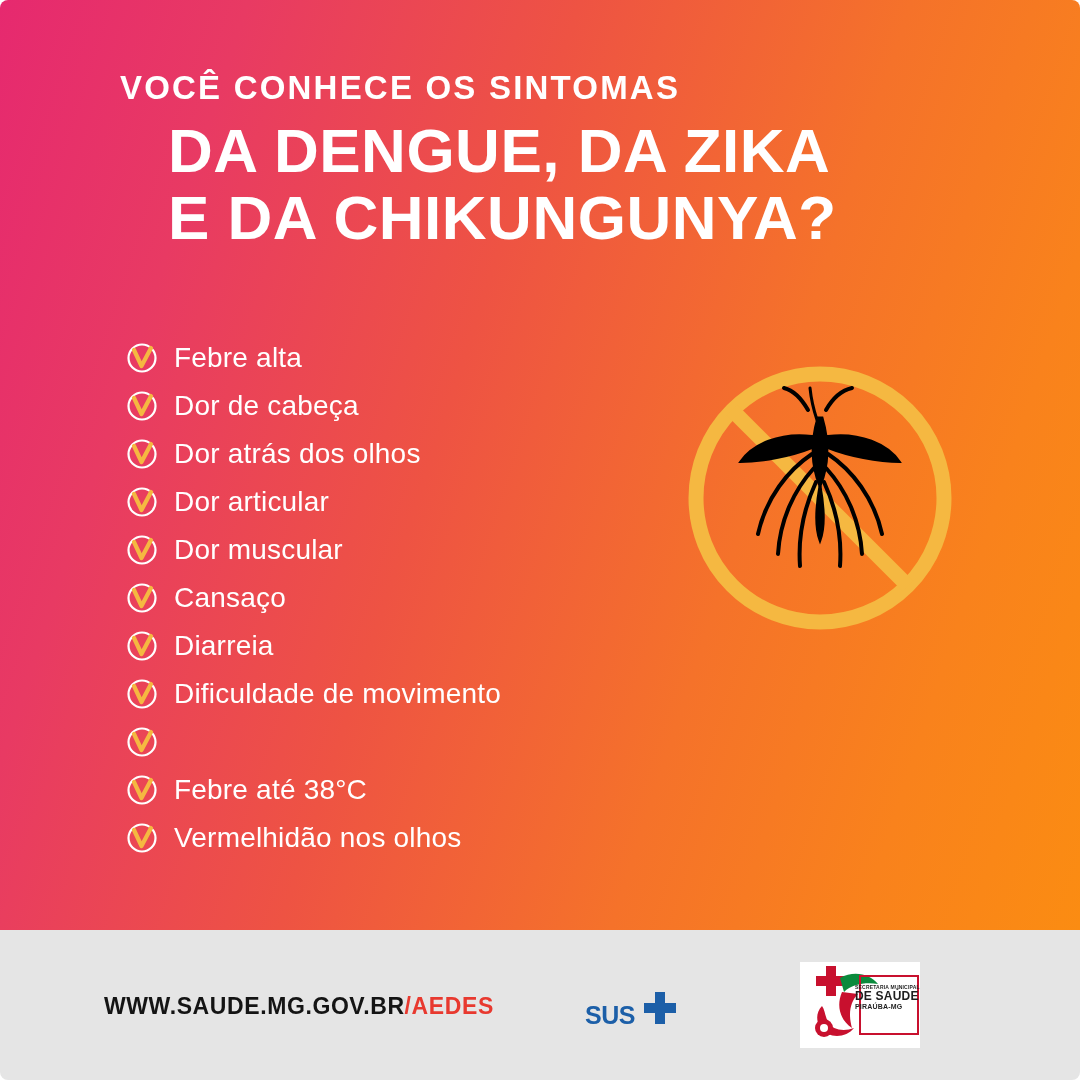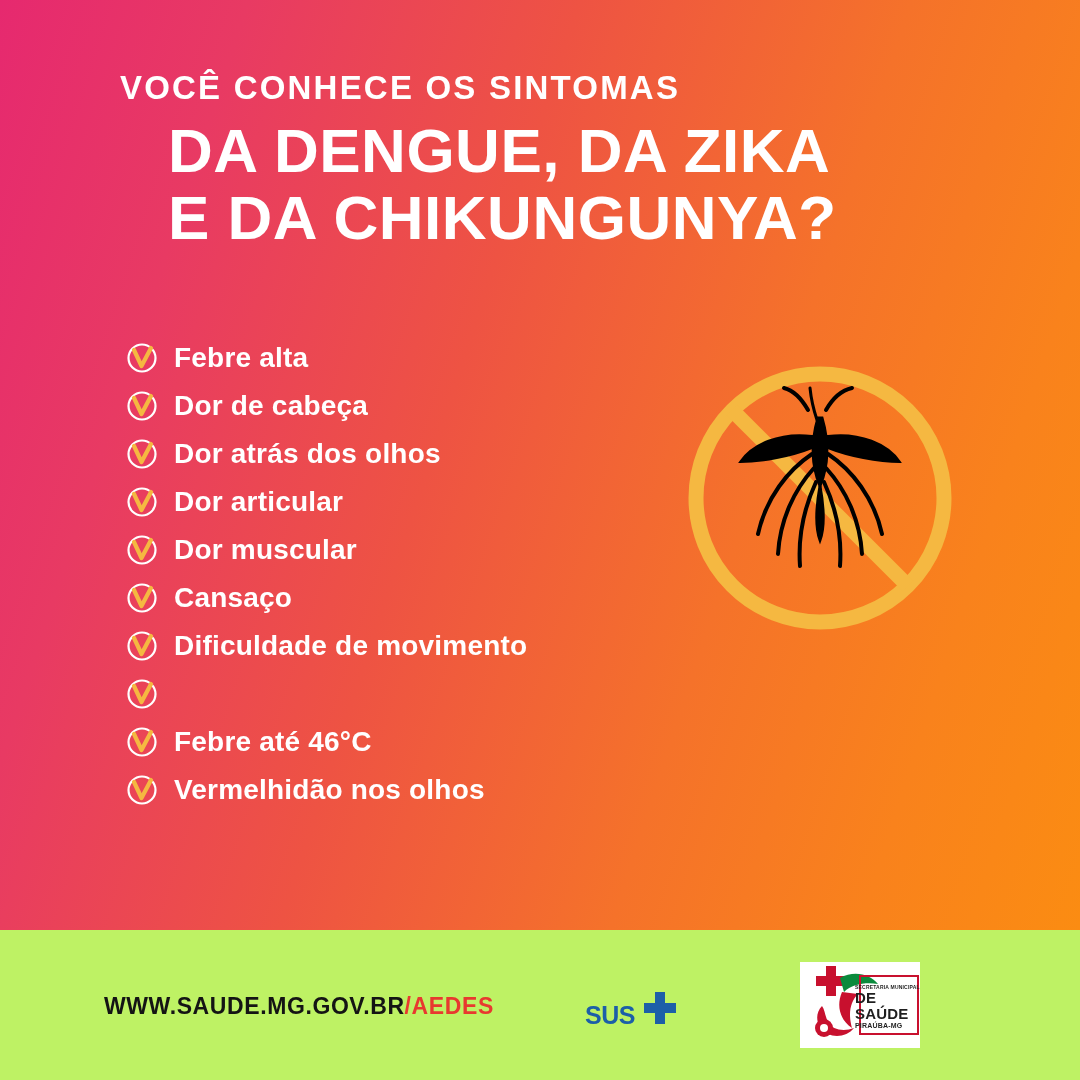--- a/index.html
+++ b/index.html
@@ -11,20 +11,21 @@
     background: #ffffff;
     overflow: hidden;
   }
 
   .poster {
     position: relative;
     width: 1080px;
     height: 1080px;
     background: #ffffff;
     overflow: hidden;
+    border-radius: 8px;
   }
 
   
   .hero {
     position: absolute;
     left: 0;
     top: 0;
     width: 1080px;
     height: 930px;
     background: linear-gradient(108deg,
@@ -92,21 +93,21 @@
     flex: 0 0 32px;
     position: relative;
     margin-right: 16px;
   }
 
   .check-icon svg { display: block; }
 
   .symptom-label {
     color: #ffffff;
     font-size: 28px;
-    font-weight: bold;
+    font-weight: normal;
     letter-spacing: 0.2px;
     line-height: 1;
     white-space: nowrap;
     text-align: center;
   }
 
   
   .mosquito-sign {
     position: absolute;
     left: 680px;
@@ -116,21 +117,21 @@
   }
   .mosquito-sign svg { display: block; }
 
   
   .footer {
     position: absolute;
     left: 0;
     top: 930px;
     width: 1080px;
     height: 150px;
-    background: #bef264;
+    background: #e5e5e5;
     display: flex;
     align-items: center;
   }
 
   .site-url {
     position: absolute;
     left: 104px;
     top: 63px;
     font-size: 23px;
     font-weight: bold;
@@ -176,21 +177,21 @@
   }
   .city-logo-text .l1 {
     display: block;
     font-size: 5px;
     font-weight: bold;
     color: #1f1f1f;
     letter-spacing: 0.2px;
   }
   .city-logo-text .l2 {
     display: block;
-    font-size: 15px;
+    font-size: 12px;
     font-weight: bold;
     color: #1f1f1f;
     letter-spacing: 0.2px;
   }
   .city-logo-text .l3 {
     display: block;
     font-size: 7px;
     font-weight: bold;
     color: #1f1f1f;
     letter-spacing: 0.2px;
@@ -266,38 +267,47 @@
         </span>
         <span class="symptom-label">Cansaço</span>
       </li>
       <li class="symptom">
         <span class="check-icon">
           <svg width="32" height="32" viewBox="0 0 32 32">
             <circle cx="16" cy="16" r="13.5" fill="none" stroke="#ffffff" stroke-width="2.2"></circle>
             <path d="M8 8 L15.5 24 L25 6" fill="none" stroke="#f5b841" stroke-width="4.2" stroke-linecap="round" stroke-linejoin="round"></path>
           </svg>
         </span>
+        <span class="symptom-label">Diarreia</span>
+      </li>
+      <li class="symptom">
+        <span class="check-icon">
+          <svg width="32" height="32" viewBox="0 0 32 32">
+            <circle cx="16" cy="16" r="13.5" fill="none" stroke="#ffffff" stroke-width="2.2"></circle>
+            <path d="M8 8 L15.5 24 L25 6" fill="none" stroke="#f5b841" stroke-width="4.2" stroke-linecap="round" stroke-linejoin="round"></path>
+          </svg>
+        </span>
         <span class="symptom-label">Dificuldade de movimento</span>
       </li>
       <li class="symptom">
         <span class="check-icon">
           <svg width="32" height="32" viewBox="0 0 32 32">
             <circle cx="16" cy="16" r="13.5" fill="none" stroke="#ffffff" stroke-width="2.2"></circle>
             <path d="M8 8 L15.5 24 L25 6" fill="none" stroke="#f5b841" stroke-width="4.2" stroke-linecap="round" stroke-linejoin="round"></path>
           </svg>
         </span>
       </li>
       <li class="symptom">
         <span class="check-icon">
           <svg width="32" height="32" viewBox="0 0 32 32">
             <circle cx="16" cy="16" r="13.5" fill="none" stroke="#ffffff" stroke-width="2.2"></circle>
             <path d="M8 8 L15.5 24 L25 6" fill="none" stroke="#f5b841" stroke-width="4.2" stroke-linecap="round" stroke-linejoin="round"></path>
           </svg>
         </span>
-        <span class="symptom-label">Febre até 46°C</span>
+        <span class="symptom-label">Febre até 38°C</span>
       </li>
       <li class="symptom">
         <span class="check-icon">
           <svg width="32" height="32" viewBox="0 0 32 32">
             <circle cx="16" cy="16" r="13.5" fill="none" stroke="#ffffff" stroke-width="2.2"></circle>
             <path d="M8 8 L15.5 24 L25 6" fill="none" stroke="#f5b841" stroke-width="4.2" stroke-linecap="round" stroke-linejoin="round"></path>
           </svg>
         </span>
         <span class="symptom-label">Vermelhidão nos olhos</span>
       </li>

